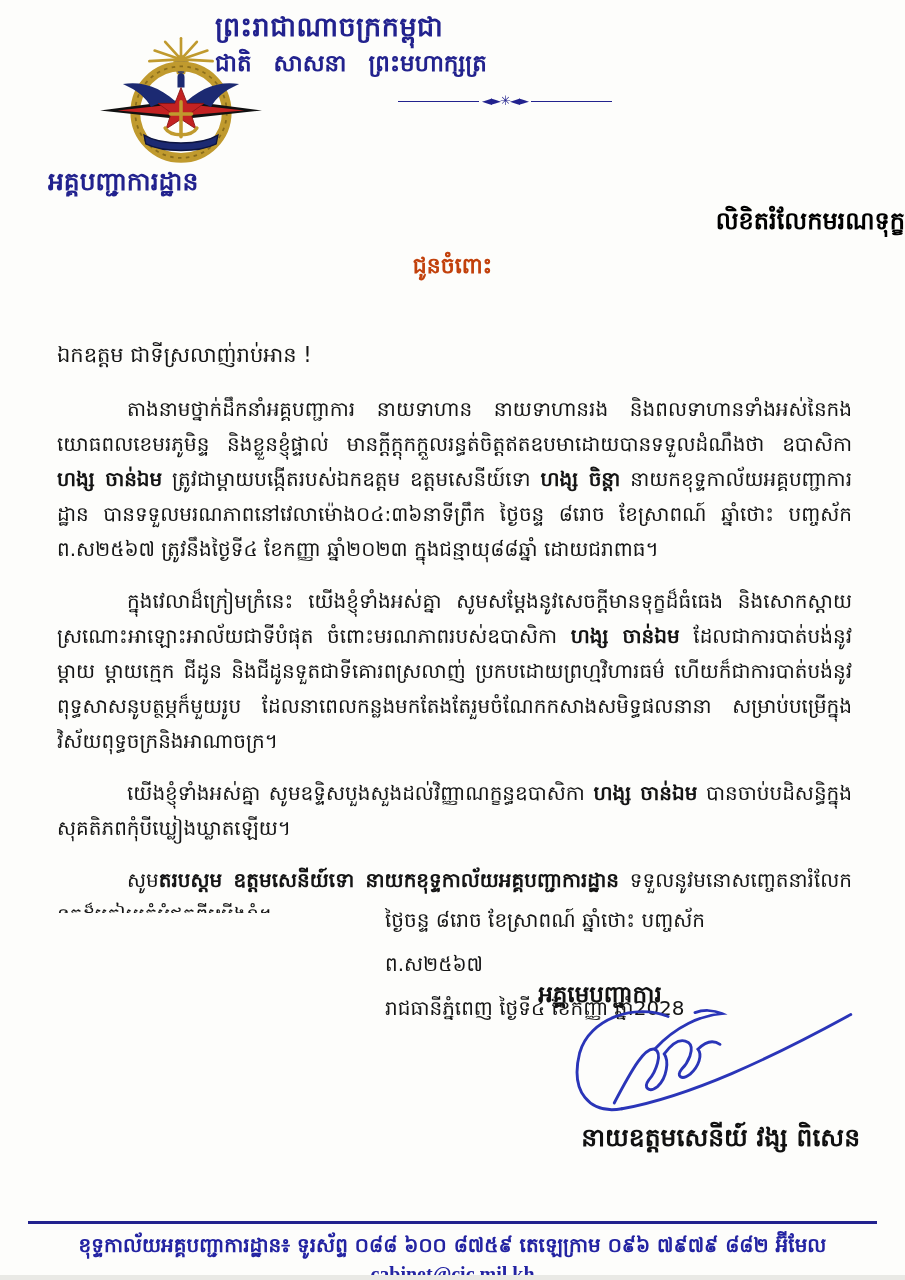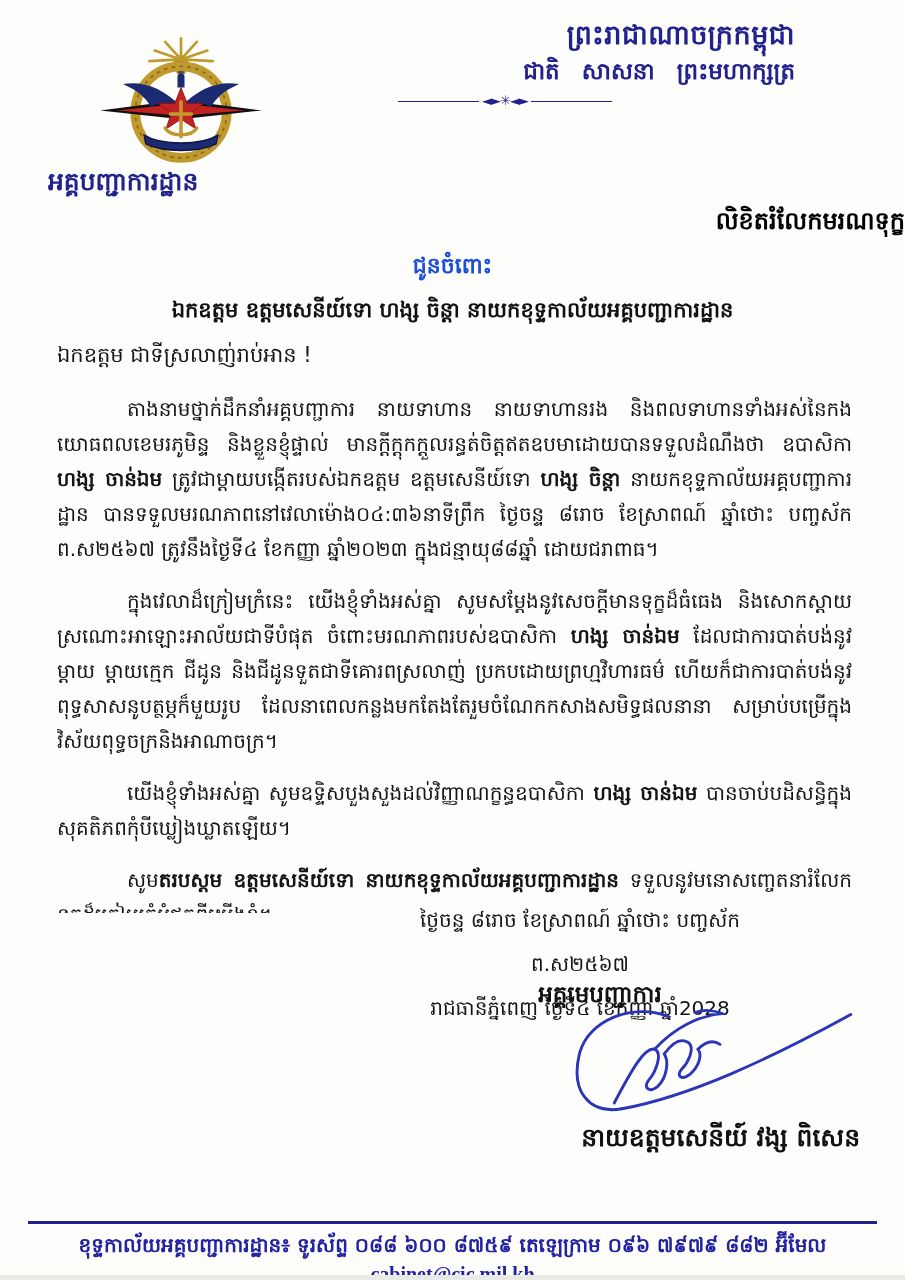--- a/index.html
+++ b/index.html
@@ -11,46 +11,46 @@
   .page{
     position:relative;width:905px;height:1280px;
     background:#fdfdfb;overflow:hidden;
   }
   
   .emblem{position:absolute;left:92px;top:33px;width:178px;height:132px;}
   .emblem-caption{
     position:absolute;left:48px;top:166px;width:262px;
     font-weight:700;font-size:25px;color:#22228e;
   }
-  .kingdom-block{position:absolute;left:215px;top:16px;width:580px;text-align:right;color:#22228e;}
+  .kingdom-block{position:absolute;left:215px;top:8px;width:580px;text-align:left;color:#22228e;}
   .kingdom{font-size:27px;font-weight:700;line-height:38px;letter-spacing:.5px;}
   .motto{font-size:23px;font-weight:700;line-height:34px;word-spacing:14px;}
   .divider{
     position:absolute;left:398px;top:94px;width:214px;
     display:flex;align-items:center;justify-content:center;color:#22228e;
   }
   .divider .rule{flex:1;height:0;border-top:1.5px solid #22228e;}
   .divider .orn{font-size:13px;padding:0 3px;letter-spacing:-1px;line-height:14px;}
   
   .doc-title{position:absolute;left:0;right:0;top:206px;text-align:right;
     font-size:24px;font-weight:700;color:#000000;padding-left:32px;}
   .addressed-to{position:absolute;left:0;right:0;top:252px;text-align:center;
-    font-size:22px;font-weight:700;color:#1d4ed8;}
+    font-size:22px;font-weight:700;color:#c2410c;}
   .addressee{position:absolute;left:30px;right:30px;top:296px;text-align:center;
     font-size:21px;font-weight:700;color:#111;}
   
   .body-text{
     position:absolute;left:57px;right:53px;top:338px;height:575px;overflow:hidden;
     font-size:20px;color:#141414;text-align:justify;
   }
   .salutation{font-weight:400;font-size:21px;line-height:34px;margin:0 0 20px 0;}
   .body-text p{margin:0 0 17px 0;line-height:35px;text-indent:70px;}
   .run-bold{font-weight:700;margin-top:35px;}
   
-  .date-block{position:absolute;left:385px;top:898px;width:390px;text-align:center;
+  .date-block{position:absolute;left:385px;top:898px;width:390px;text-align:left;
     font-size:20px;line-height:44px;color:#141414;}
   .commander-title{position:absolute;left:460px;top:980px;width:280px;text-align:center;
     font-size:23px;font-weight:700;color:#111;}
   .signature{position:absolute;left:515px;top:1003px;width:360px;height:125px;}
   .signer-name{position:absolute;left:530px;top:1122px;width:330px;text-align:right;
     font-size:25px;font-weight:700;color:#111;}
   
   .footer-rule{position:absolute;left:28px;right:28px;top:1221px;height:3px;background:#22228e;}
   .footer-text{position:absolute;left:0;right:0;top:1232px;text-align:center;
     font-size:20px;font-weight:600;color:#2323a2;}
@@ -107,21 +107,20 @@
   </div>
 
   <div class="divider">
     <span class="rule"></span>
     <span class="orn">◄►✳◄►</span>
     <span class="rule"></span>
   </div>
 
   <div class="doc-title">លិខិតរំលែកមរណទុក្ខ</div>
   <div class="addressed-to">ជូនចំពោះ</div>
-  <div class="addressee">ឯកឧត្តម ឧត្តមសេនីយ៍ទោ ហង្ស ចិន្តា នាយកខុទ្ទកាល័យអគ្គបញ្ជាការដ្ឋាន</div>
 
   <div class="body-text">
     <div class="salutation">ឯកឧត្តម ជាទីស្រលាញ់រាប់អាន !</div>
     <p><span>តាងនាមថ្នាក់ដឹកនាំអគ្គបញ្ជាការ នាយទាហាន នាយទាហានរង និងពលទាហានទាំងអស់នៃកងយោធពលខេមរភូមិន្ទ និងខ្លួនខ្ញុំផ្ទាល់ មានក្ដីក្ដុកក្ដួលរន្ធត់ចិត្តឥតឧបមាដោយបានទទួលដំណឹងថា ឧបាសិកា </span><span class="run-bold">ហង្ស ចាន់ឯម</span><span> ត្រូវជាម្ដាយបង្កើតរបស់ឯកឧត្តម ឧត្តមសេនីយ៍ទោ </span><span class="run-bold">ហង្ស ចិន្តា</span><span> នាយកខុទ្ទកាល័យអគ្គបញ្ជាការដ្ឋាន បានទទួលមរណភាពនៅវេលាម៉ោង០៤:៣៦នាទីព្រឹក ថ្ងៃចន្ទ ៨រោច ខែស្រាពណ៍ ឆ្នាំថោះ បញ្ចស័ក ព.ស២៥៦៧ ត្រូវនឹងថ្ងៃទី៤ ខែកញ្ញា ឆ្នាំ២០២៣ ក្នុងជន្មាយុ៨៨ឆ្នាំ ដោយជរាពាធ។</span></p>
     <p><span>ក្នុងវេលាដ៏ក្រៀមក្រំនេះ យើងខ្ញុំទាំងអស់គ្នា សូមសម្ដែងនូវសេចក្ដីមានទុក្ខដ៏ធំធេង និងសោកស្ដាយស្រណោះអាឡោះអាល័យជាទីបំផុត ចំពោះមរណភាពរបស់ឧបាសិកា </span><span class="run-bold">ហង្ស ចាន់ឯម</span><span> ដែលជាការបាត់បង់នូវម្ដាយ ម្ដាយក្មេក ជីដូន និងជីដូនទួតជាទីគោរពស្រលាញ់ ប្រកបដោយព្រហ្មវិហារធម៌ ហើយក៏ជាការបាត់បង់នូវពុទ្ធសាសនូបត្ថម្ភក៏មួយរូប ដែលនាពេលកន្លងមកតែងតែរួមចំណែកកសាងសមិទ្ធផលនានា សម្រាប់បម្រើក្នុងវិស័យពុទ្ធចក្រនិងអាណាចក្រ។</span></p>
     <p><span>យើងខ្ញុំទាំងអស់គ្នា សូមឧទ្ទិសបួងសួងដល់វិញ្ញាណក្ខន្ធឧបាសិកា </span><span class="run-bold">ហង្ស ចាន់ឯម</span><span> បានចាប់បដិសន្ធិក្នុងសុគតិភពកុំបីឃ្លៀងឃ្លាតឡើយ។</span></p>
     <p><span>សូម</span><span class="run-bold">តរបស្តម ឧត្តមសេនីយ៍ទោ នាយកខុទ្ទកាល័យអគ្គបញ្ជាការដ្ឋាន</span><span> ទទួលនូវមនោសញ្ចេតនារំលែកទុក្ខដ៏ក្រៀមក្រំបំផុតពីយើងខ្ញុំ។</span></p>
   </div>
 
   <div class="date-block">

